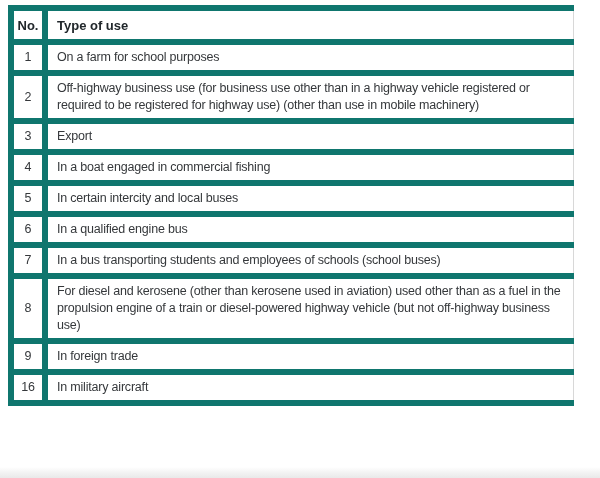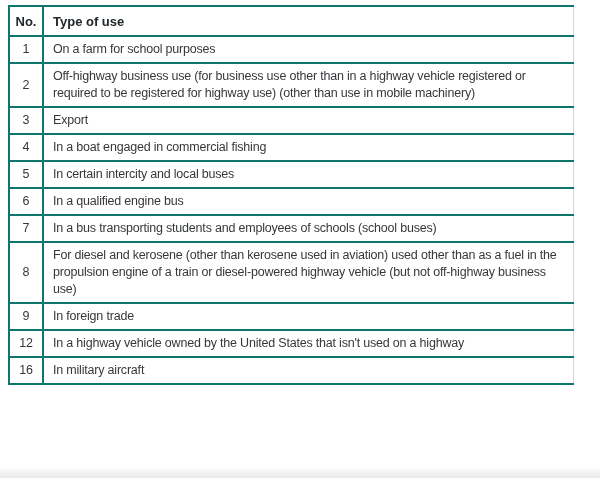--- a/index.html
+++ b/index.html
@@ -23,21 +23,21 @@
     border-collapse: collapse;
     table-layout: fixed;
     background: #ffffff;
     border-top: 2px solid #8f8f8f;
     border-left: 1px solid #565656;
     border-bottom: 2px solid #4f4f4f;
     border-right: 1px solid #d8d8d8;
   }
   table.use-table th,
   table.use-table td {
-    border: 2px solid #0f766e;
+    border: 6px solid #0f766e;
     vertical-align: middle;
     text-align: left;
   }
   table.use-table th:last-child,
   table.use-table td:last-child {
     border-right: 1px solid #d8d8d8;
   }
   table.use-table th {
     font-size: 13px;
     font-weight: bold;
@@ -114,23 +114,19 @@
         </tr>
         <tr>
           <td class="num">8</td>
           <td>For diesel and kerosene (other than kerosene used in aviation) used other than as a fuel in the propulsion engine of a train or diesel-powered highway vehicle (but not off-highway business use)</td>
         </tr>
         <tr>
           <td class="num">9</td>
           <td>In foreign trade</td>
         </tr>
         <tr>
-          <td class="num">12</td>
-          <td>In a highway vehicle owned by the United States that isn't used on a highway</td>
-        </tr>
-        <tr>
           <td class="num">16</td>
           <td>In military aircraft</td>
         </tr>
       </tbody>
   </table>
   <div class="bottom-band"></div>
 </div>
 
 </body></html>

